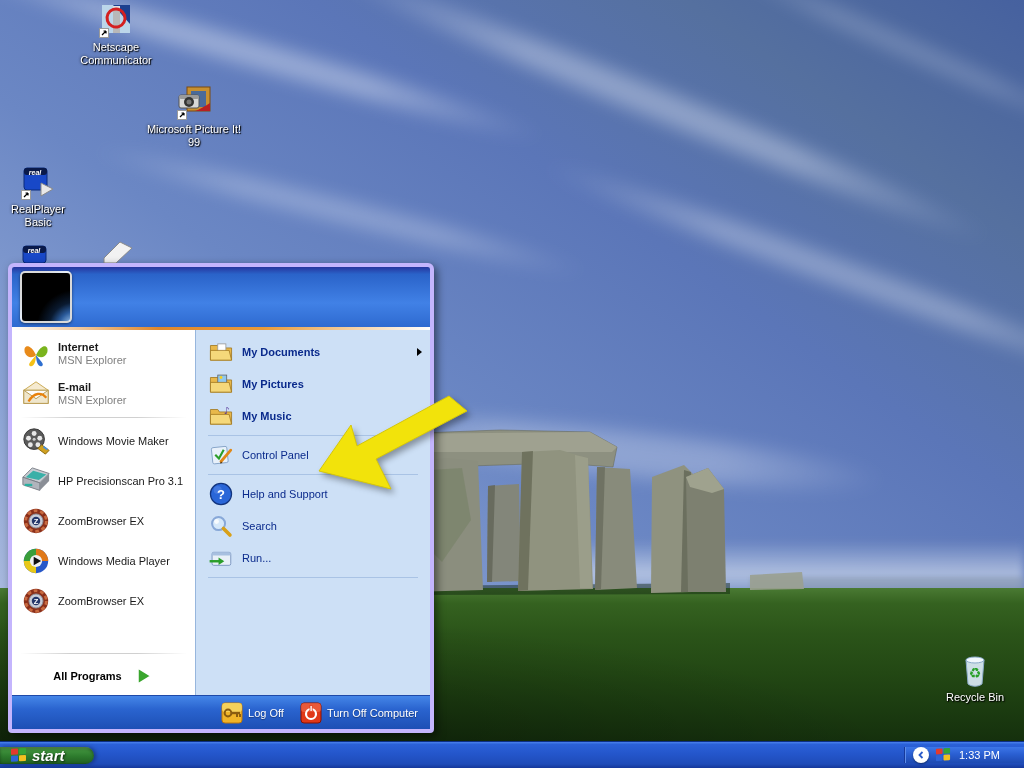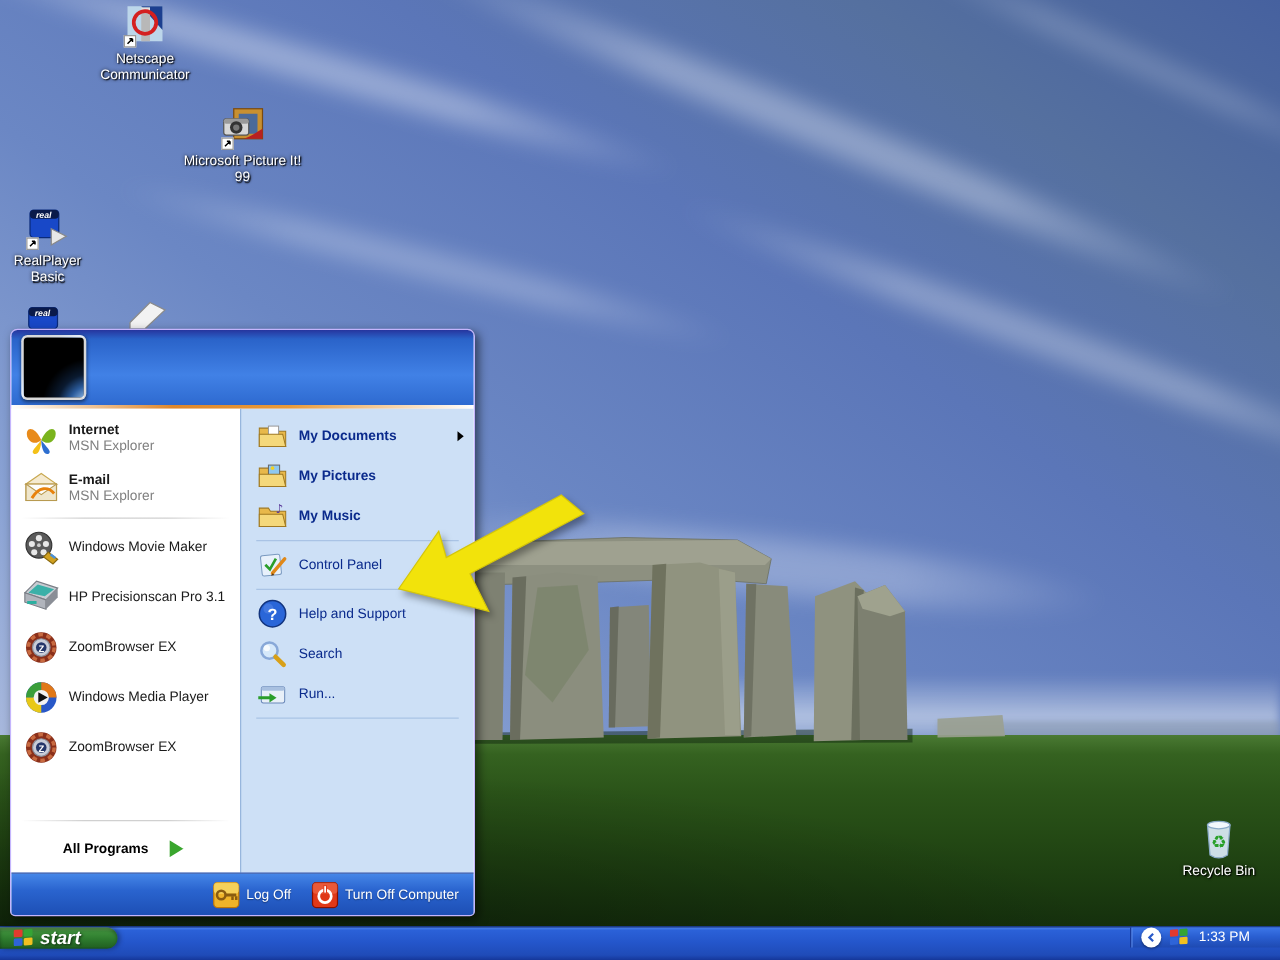--- a/index.html
+++ b/index.html
@@ -26,22 +26,22 @@
 
   
   .dicon{position:absolute;display:flex;flex-direction:column;align-items:center;cursor:default;}
   .dicon .glyph{width:34px;height:34px;position:relative;}
   .dicon .lbl{margin-top:3px;font-size:11px;color:#fff;text-align:center;line-height:13px;
     text-shadow:1px 1px 1px #000,0 0 3px rgba(0,0,0,.8);}
   .shortcut{position:absolute;left:0;bottom:0;width:10px;height:10px;background:#fff;border:1px solid #9a9a9a;box-sizing:border-box;}
   .shortcut svg{display:block;}
 
   
-  #startmenu{position:absolute;left:8px;top:263px;width:372px;height:470px;
-    border:1px solid #c4b5fd;border-radius:6px 6px 4px 4px;box-sizing:border-box;
+  #startmenu{position:absolute;left:8px;top:263px;width:426px;height:470px;
+    border:4px solid #c4b5fd;border-radius:6px 6px 4px 4px;box-sizing:border-box;
     box-shadow:3px 3px 8px rgba(0,0,0,.5);overflow:hidden;background:#fff;display:flex;flex-direction:column;}
   .sm-header{height:60px;background:linear-gradient(180deg,#26359e 0%,#2a63c9 12%,#4181e6 60%,#2e6ad0 100%);
     display:flex;align-items:center;padding-left:8px;flex:0 0 auto;}
   .avatar{width:48px;height:48px;border:2px solid rgba(255,255,255,.85);border-radius:5px;overflow:hidden;
     background:radial-gradient(circle at 110% 115%, #c8ddf2 0%, #7aa6d8 12%, #2a5a9a 22%, #0a1a30 34%, #000 50%);
     box-shadow:0 1px 3px rgba(0,0,0,.5);}
   .sm-orange{height:3px;flex:0 0 auto;
     background:linear-gradient(90deg,rgba(222,135,44,0) 0%,#de872c 35%,#e89a39 60%,rgba(222,135,44,0) 100%);}
   .sm-body{flex:1;display:flex;min-height:0;}
   .sm-left{width:183px;background:#fff;display:flex;flex-direction:column;padding-top:4px;box-sizing:border-box;}
@@ -62,21 +62,21 @@
     border-top:1px solid #1e49a8;display:flex;align-items:center;justify-content:flex-end;gap:16px;padding-right:12px;}
   .frow{display:flex;align-items:center;gap:5px;cursor:pointer;color:#fff;font-size:11px;text-shadow:0 1px 1px rgba(0,0,0,.4);}
   .mi{flex:0 0 auto;}
 
   
   #bigarrow{position:absolute;left:0;top:0;pointer-events:none;filter:drop-shadow(3px 4px 3px rgba(0,0,0,.35));}
 
   
   #taskbar{position:absolute;left:0;top:741px;width:1024px;height:27px;
     background:linear-gradient(180deg,#4a82ec 0%,#2b61d8 9%,#2456cb 45%,#1f4bb8 85%,#15379a 100%);
-    border-top:1px solid #0c2f86;box-sizing:border-box;display:flex;align-items:flex-start;}
+    border-top:1px solid #0c2f86;box-sizing:border-box;display:flex;align-items:center;}
   #startbtn{width:94px;display:flex;align-items:center;gap:5px;padding-left:10px;box-sizing:border-box;cursor:pointer;
     background:linear-gradient(180deg,#71b45e 0%,#3f913c 18%,#2d7b2d 55%,#236423 90%,#1b521b 100%);
     border-radius:0 14px 14px 0;box-shadow:inset 0 2px 3px rgba(0,0,0,.35), 2px 0 4px rgba(0,0,0,.35);}
   #startbtn .stxt{color:#fff;font-size:15px;font-weight:bold;font-style:italic;text-shadow:1px 1px 2px rgba(0,0,0,.6);}
   #tray{margin-left:auto;width:120px;display:flex;align-items:center;gap:6px;padding-left:8px;box-sizing:border-box;
     background:linear-gradient(180deg,#3c76e8 0%,#2a5fd2 45%,#1e4ab2 100%);
     border-left:1px solid #17399a;box-shadow:inset 1px 0 0 #5d8cea;}
   .clock{color:#fff;font-size:11px;margin-left:2px;}
   .chev{width:16px;height:16px;border-radius:50%;background:#fff;display:flex;align-items:center;justify-content:center;cursor:pointer;box-shadow:0 1px 2px rgba(0,0,0,.4);}
 </style>

